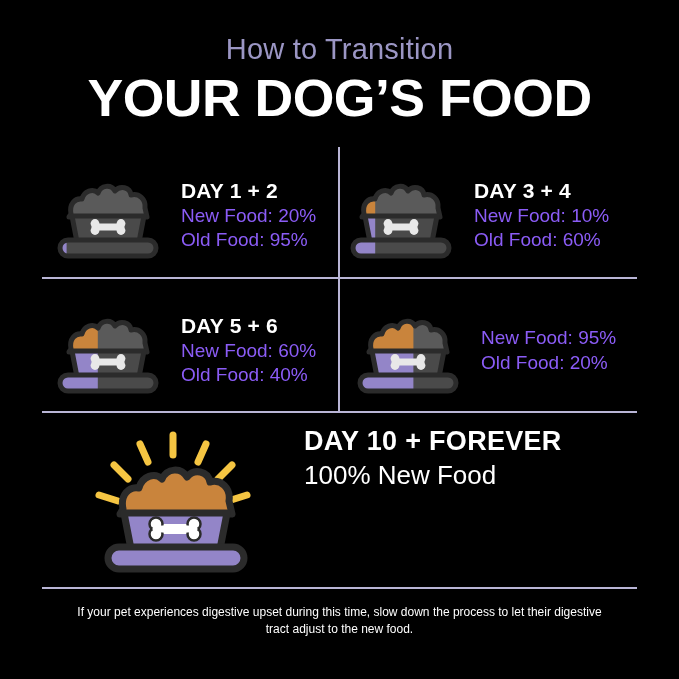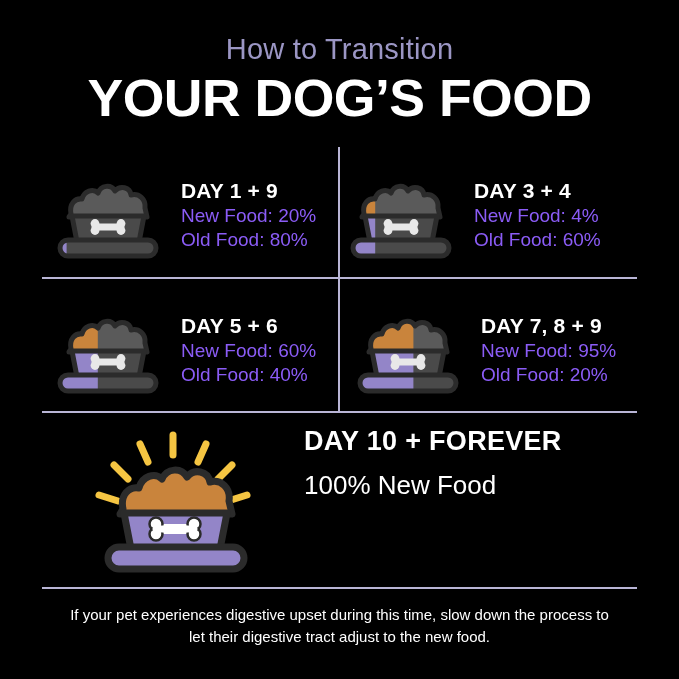--- a/index.html
+++ b/index.html
@@ -127,32 +127,32 @@
     color: #ffffff;
     letter-spacing: 0.3px;
     line-height: 1.2;
     white-space: nowrap;
   }
   .final-sub {
     font-size: 26px;
     font-weight: 400;
     color: #ffffff;
     line-height: 1.3;
-    margin-top: 12px;
+    margin-top: 2px;
     white-space: nowrap;
   }
 
   
   .footer {
     position: absolute;
     left: 70px;
     top: 604px;
     width: 539px;
     text-align: center;
-    font-size: 15px;
+    font-size: 12px;
     font-weight: 400;
     color: #ffffff;
     line-height: 1.45;
   }
 </style>
 </head>
 <body>
 
 <div id="infographic">
 
@@ -203,23 +203,23 @@
         </g>
 
         <g clip-path="url(#c1-base)">
           <rect x="0" y="0" width="118" height="92" fill="#4a4a4a"></rect>
           <rect x="0" y="0" width="15.6" height="92" fill="#9385c8"></rect>
         </g>
         <rect x="9" y="70" width="96" height="16" rx="8" fill="none" stroke="#2b2b2b" stroke-width="5"></rect>
       </svg>
     </div>
     <div class="cell-text">
-      <div class="day-label">DAY 1 + 9</div>
+      <div class="day-label">DAY 1 + 2</div>
       <div class="food-line">New Food: 20%</div>
-      <div class="food-line">Old Food: 80%</div>
+      <div class="food-line">Old Food: 95%</div>
     </div>
   </div>
 
   <div class="cell q2">
     <div class="bowl-wrap">
       <svg viewBox="0 0 118 92">
         <defs>
           <clipPath id="c2-kib">
               <path d="M20 44 C18 34 24 28 31 29 C33 21 42 18 47 23 C50 15 60 14 64 21 C69 15 79 17 80 25 C88 23 95 29 94 38 L96 47 L18 47 Z"></path>
             </clipPath>
@@ -249,21 +249,21 @@
         </g>
         <g clip-path="url(#c2-base)">
           <rect x="0" y="0" width="118" height="92" fill="#4a4a4a"></rect>
           <rect x="0" y="0" width="31.2" height="92" fill="#9385c8"></rect>
         </g>
         <rect x="9" y="70" width="96" height="16" rx="8" fill="none" stroke="#2b2b2b" stroke-width="5"></rect>
       </svg>
     </div>
     <div class="cell-text">
       <div class="day-label">DAY 3 + 4</div>
-      <div class="food-line">New Food: 4%</div>
+      <div class="food-line">New Food: 10%</div>
       <div class="food-line">Old Food: 60%</div>
     </div>
   </div>
 
   <div class="cell q3">
     <div class="bowl-wrap">
       <svg viewBox="0 0 118 92">
         <defs>
           <clipPath id="c3-kib">
               <path d="M20 44 C18 34 24 28 31 29 C33 21 42 18 47 23 C50 15 60 14 64 21 C69 15 79 17 80 25 C88 23 95 29 94 38 L96 47 L18 47 Z"></path>
@@ -338,21 +338,20 @@
             <circle cx="70" cy="60.5" r="4.4" fill="#e8e8e8"></circle>
         </g>
         <g clip-path="url(#c4-base)">
           <rect x="0" y="0" width="118" height="92" fill="#4a4a4a"></rect>
           <rect x="0" y="0" width="62.4" height="92" fill="#9385c8"></rect>
         </g>
         <rect x="9" y="70" width="96" height="16" rx="8" fill="none" stroke="#2b2b2b" stroke-width="5"></rect>
       </svg>
     </div>
     <div class="cell-text">
-      <div class="day-label">DAY 7, 8 + 9</div>
       <div class="food-line">New Food: 95%</div>
       <div class="food-line">Old Food: 20%</div>
     </div>
   </div>
 
   <div class="final-row">
     <div class="final-bowl-wrap">
       <svg viewBox="0 0 190 150">
 
         <g stroke="#f5c542" stroke-width="7" stroke-linecap="round">

